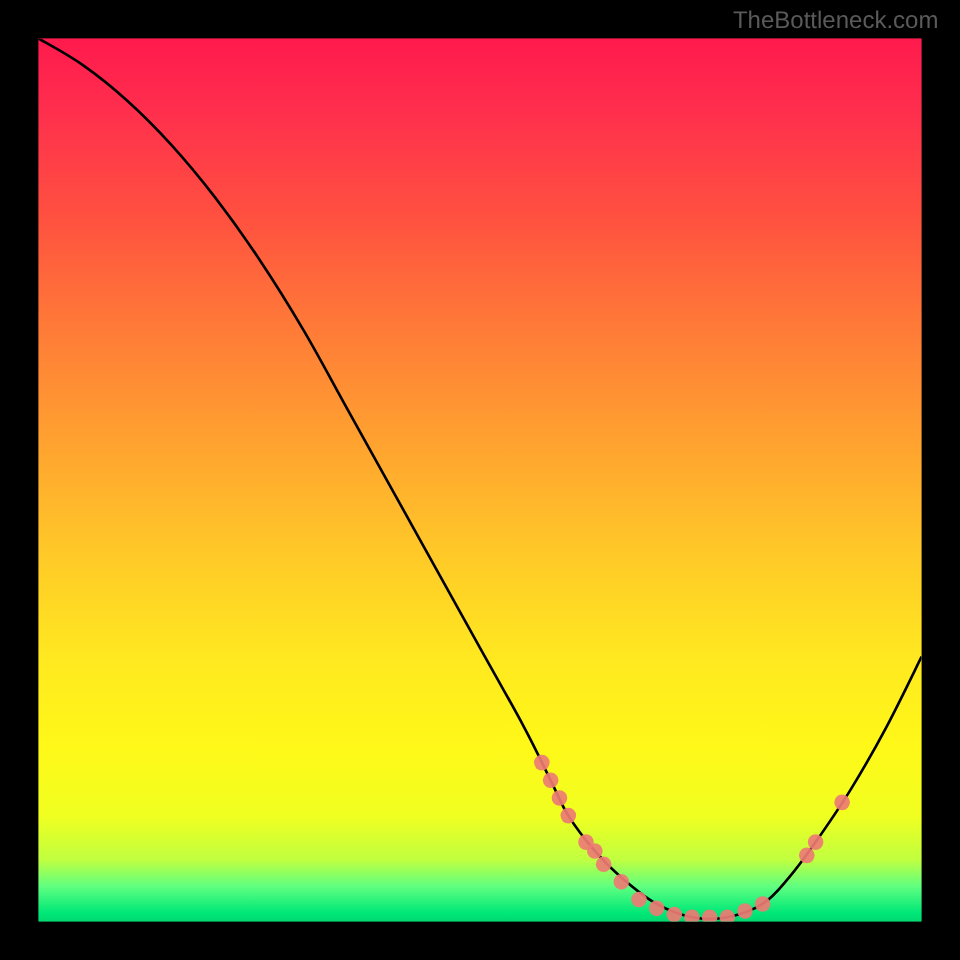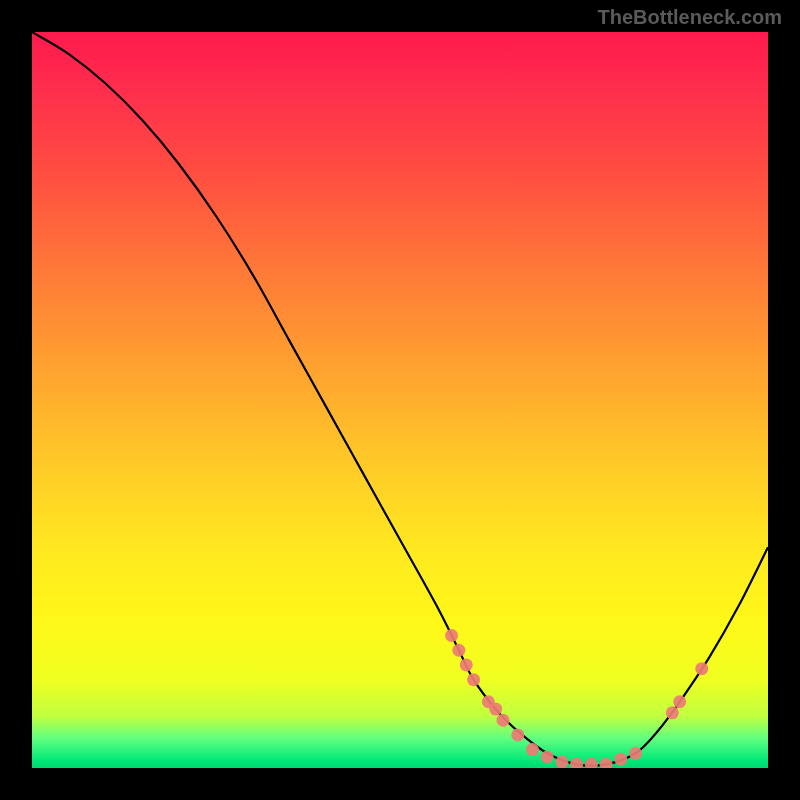--- a/index.html
+++ b/index.html
@@ -9,21 +9,21 @@
     background: #000;
     position: relative;
     font-family: Arial, sans-serif;
   }
   .watermark {
     position: absolute;
     top: 6px;
     right: 18px;
     color: #5a5a5a;
     font-size: 20px;
-    font-weight: 700;
+    font-weight: 400;
     z-index: 10;
   }
   .plot-area {
     position: absolute;
     left: 32px;
     top: 32px;
     width: 736px;
     height: 736px;
   }
   .gradient-bg {

